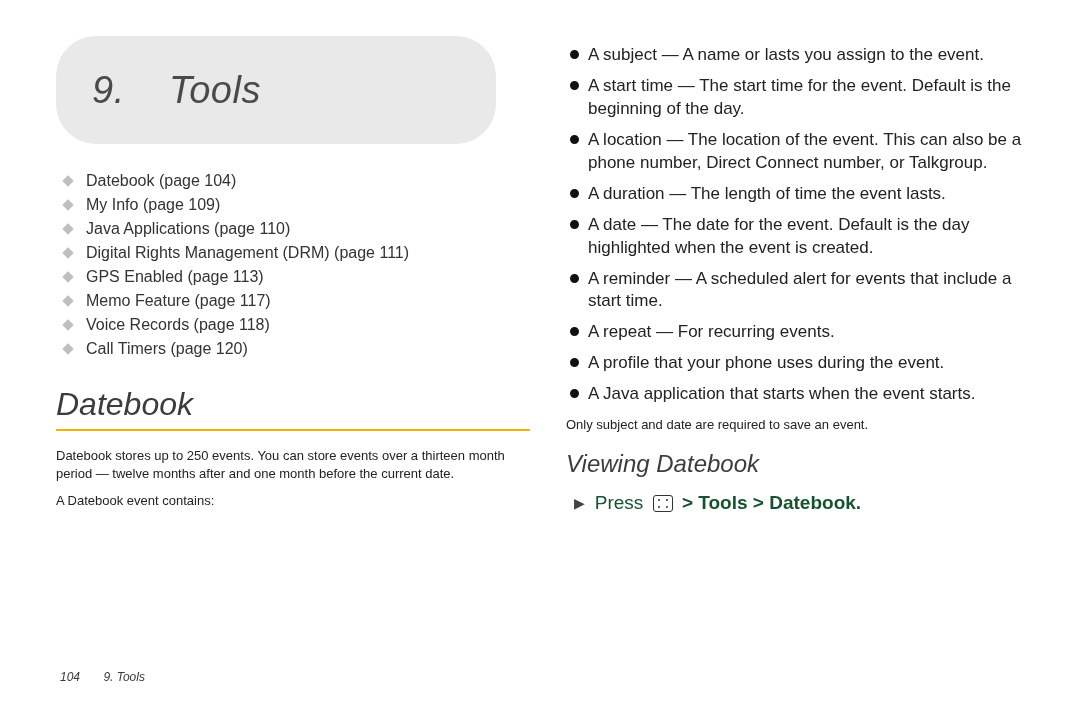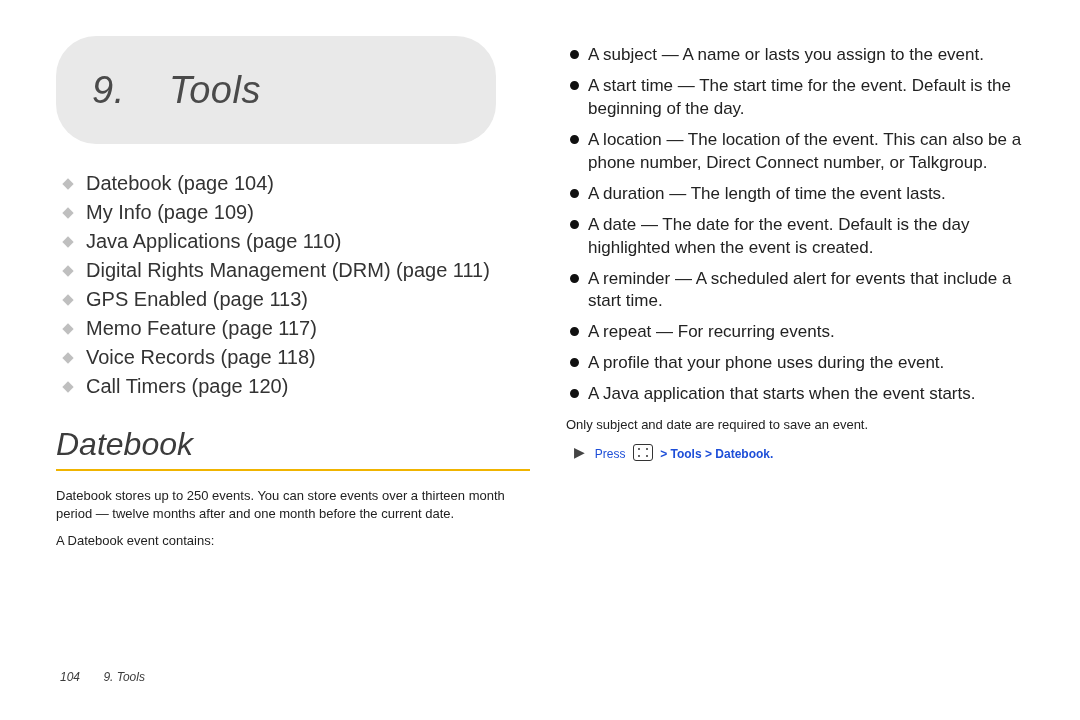--- a/index.html
+++ b/index.html
@@ -60,21 +60,21 @@
   .diamond {
     width: 8px;
     height: 8px;
     display: inline-block;
     transform: rotate(45deg);
     background: #bfbfbf;
     margin-right: 14px;
     flex-shrink: 0;
   }
   .toc-label {
-    font-size: 20px;
+    font-size: 16px;
     color: #333;
   }
 
   
   .sec-title {
     font-size: 32px;
     font-style: italic;
     color: #3c3c3c;
     margin-top: 28px;
     margin-bottom: 2px;
@@ -133,22 +133,22 @@
     align-items: center;
     gap: 10px;
     margin-left: 8px;
   }
   .tri-bullet {
     font-size: 14px;
     color: #444;
     display: inline-block;
   }
   .inst-text {
-    font-size: 12px;
-    color: #1d4ed8;
+    font-size: 19px;
+    color: #14532d;
   }
   .inst-text .icon-box {
     display: inline-block;
     width: 20px;
     height: 17px;
     border: 1.6px solid #333;
     border-radius: 3px;
     position: relative;
     vertical-align: -3px;
     margin: 0 4px;
@@ -254,20 +254,21 @@
         <li>A duration — The length of time the event lasts.</li>
         <li>A date — The date for the event. Default is the day highlighted when the event is created.</li>
         <li>A reminder — A scheduled alert for events that include a start time.</li>
         <li>A repeat — For recurring events.</li>
         <li>A profile that your phone uses during the event.</li>
         <li>A Java application that starts when the event starts.</li>
       </ul>
 
       <p class="body-text">Only subject and date are required to save an event.</p>
 
+      <div class="sub-title">Viewing Datebook</div>
 
       <div class="inst-row">
         <span class="tri-bullet">▶</span>
         <span class="inst-text">
           <span>Press</span>
           <span class="icon-box">
             <span class="icon-box-dot"></span><span class="icon-box-dot2"></span>
           </span>
           <span class="strong">&gt;</span>
           <span class="strong">Tools</span>

